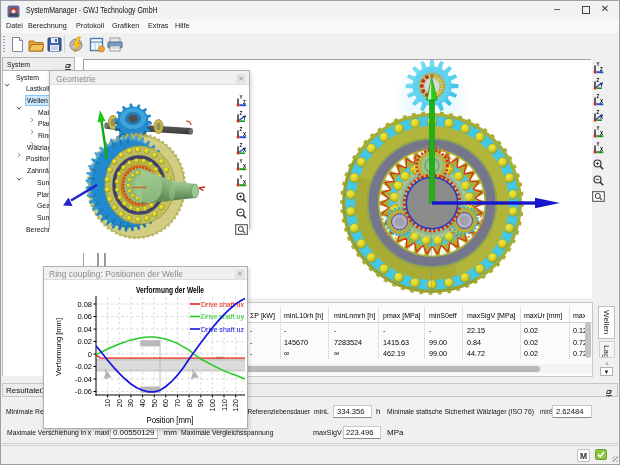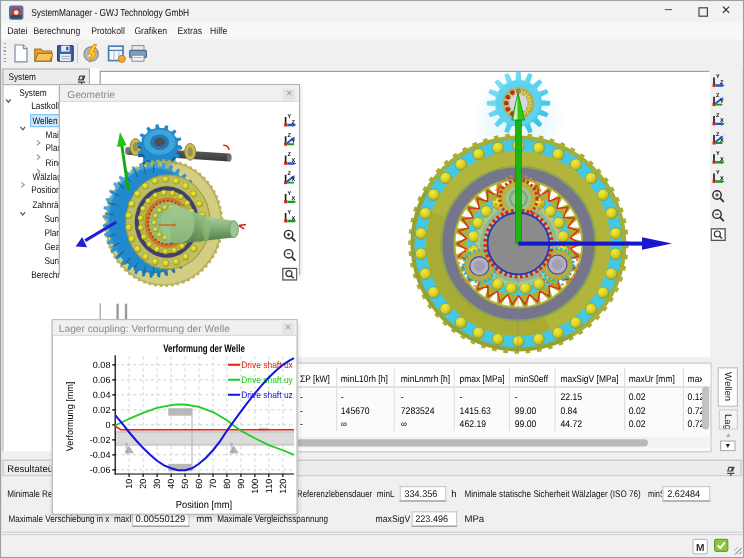--- a/index.html
+++ b/index.html
@@ -580,21 +580,21 @@
       </svg></div>
     <div style="position:absolute;left:185px;top:151px;width:13px;height:13px"><svg width="13" height="13" viewBox="0 0 13 13">
         <rect x="0.7" y="1.7" width="11.6" height="9.6" fill="#fff" stroke="#555" stroke-width="1.1"></rect>
         <circle cx="5.8" cy="6" r="2.5" fill="none" stroke="#333" stroke-width="1"></circle>
         <line x1="7.7" y1="7.9" x2="9.8" y2="9.8" stroke="#333" stroke-width="1.2"></line>
       </svg></div>
 </div>
 
 <div class="abs" style="left:43px;top:266px;width:205px;height:163px;background:#fff;border:1px solid #b0b0b0;box-shadow:1px 2px 4px rgba(0,0,0,0.18)">
  <div class="abs" style="left:0;top:0;width:203px;height:13px;background:#f0f0f0;border-bottom:1px solid #dcdcdc"></div>
- <div class="txt" style="left:5px;top:2px;font-size:8.5px;color:#8a8a8a">Lager coupling: Verformung der Welle</div>
+ <div class="txt" style="left:5px;top:2px;font-size:8.5px;color:#8a8a8a">Ring coupling: Positionen der Welle</div>
  <div class="abs" style="left:191px;top:1.5px;width:10px;height:10px;background:#e4e4e4;color:#9a9a9a;font-size:7px;text-align:center;line-height:10px">✕</div>
  <div class="abs" style="left:0;top:13px;width:203px;height:148px"><svg width="203" height="148" viewBox="0 0 203 148">
         <rect width="203" height="148" fill="#ffffff"></rect>
         <text x="126" y="13" font-family="Liberation Sans" font-size="9" font-weight="bold" fill="#000" text-anchor="middle" textLength="68" lengthAdjust="spacingAndGlyphs">Verformung der Welle</text>
         <text x="17" y="67" font-family="Liberation Sans" font-size="8" fill="#000" text-anchor="middle" transform="rotate(-90 17 67)" textLength="58" lengthAdjust="spacingAndGlyphs">Verformung [mm]</text>
         <line x1="52" y1="24.0" x2="201" y2="24.0" stroke="#c9c9c9" stroke-width="0.7" stroke-dasharray="2.5,2.5"></line>
         <line x1="52" y1="36.5" x2="201" y2="36.5" stroke="#c9c9c9" stroke-width="0.7" stroke-dasharray="2.5,2.5"></line>
         <line x1="52" y1="49.0" x2="201" y2="49.0" stroke="#c9c9c9" stroke-width="0.7" stroke-dasharray="2.5,2.5"></line>
         <line x1="52" y1="61.5" x2="201" y2="61.5" stroke="#c9c9c9" stroke-width="0.7" stroke-dasharray="2.5,2.5"></line>
         <line x1="52" y1="74.0" x2="201" y2="74.0" stroke="#c9c9c9" stroke-width="0.7" stroke-dasharray="2.5,2.5"></line>

